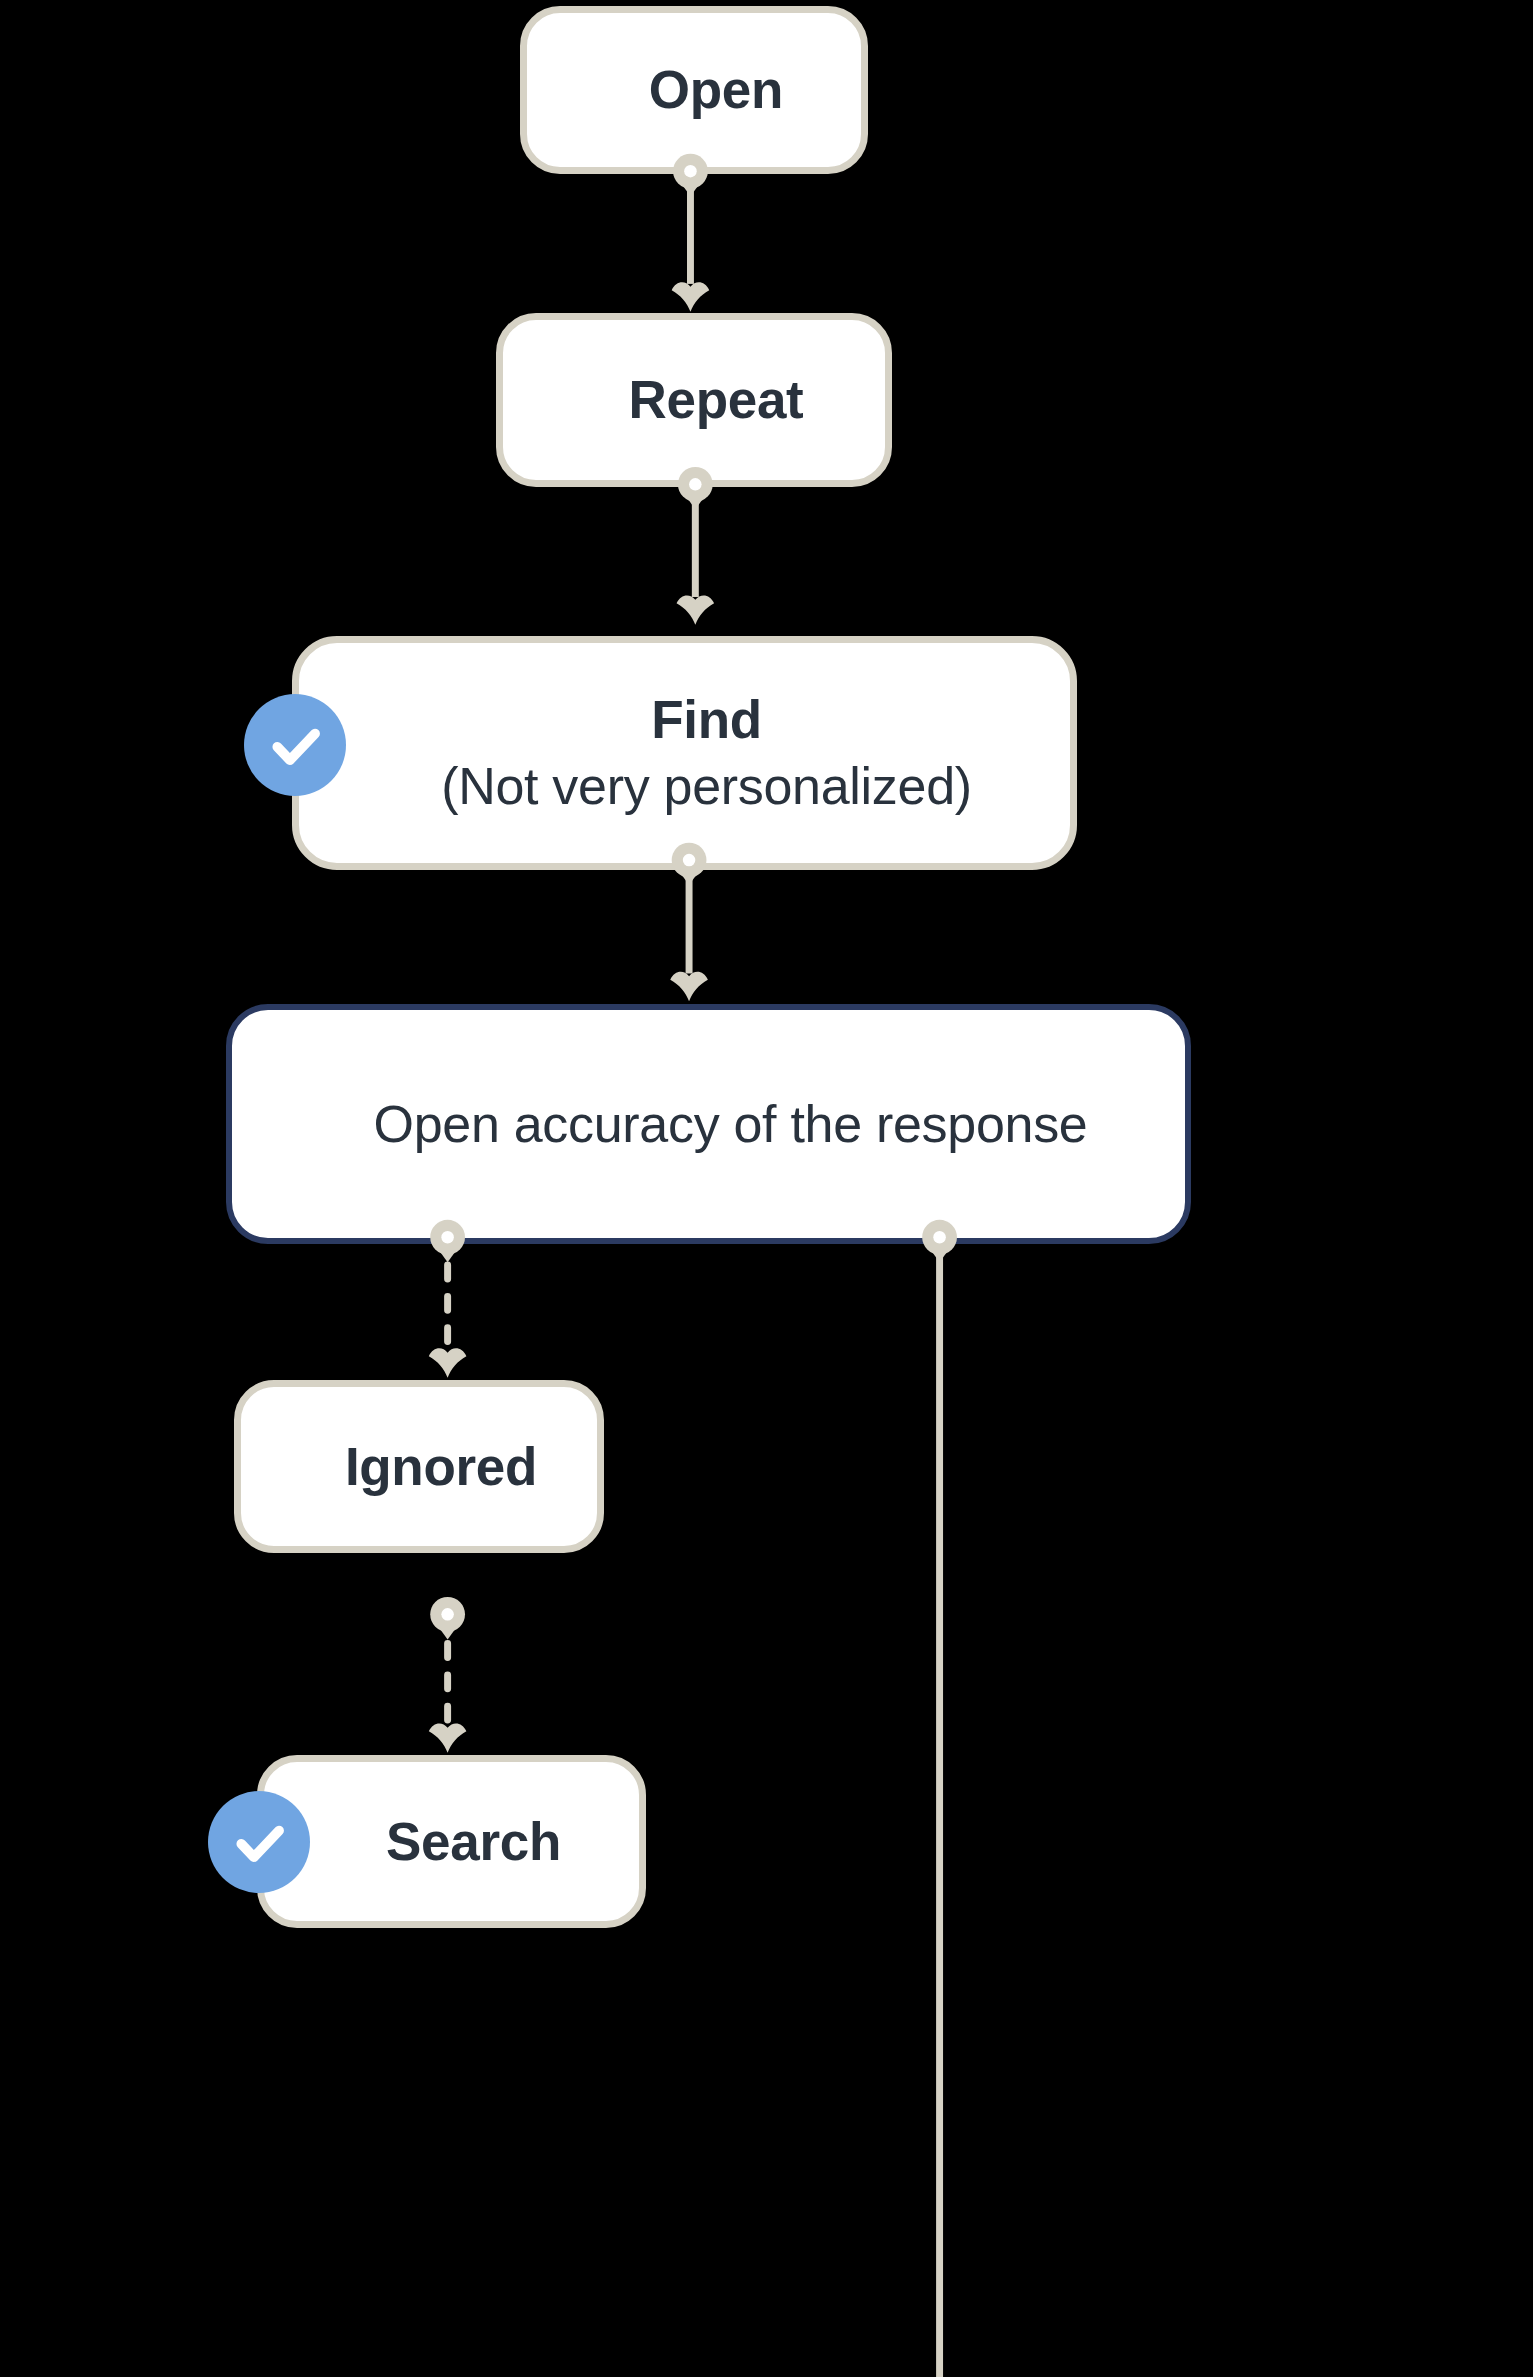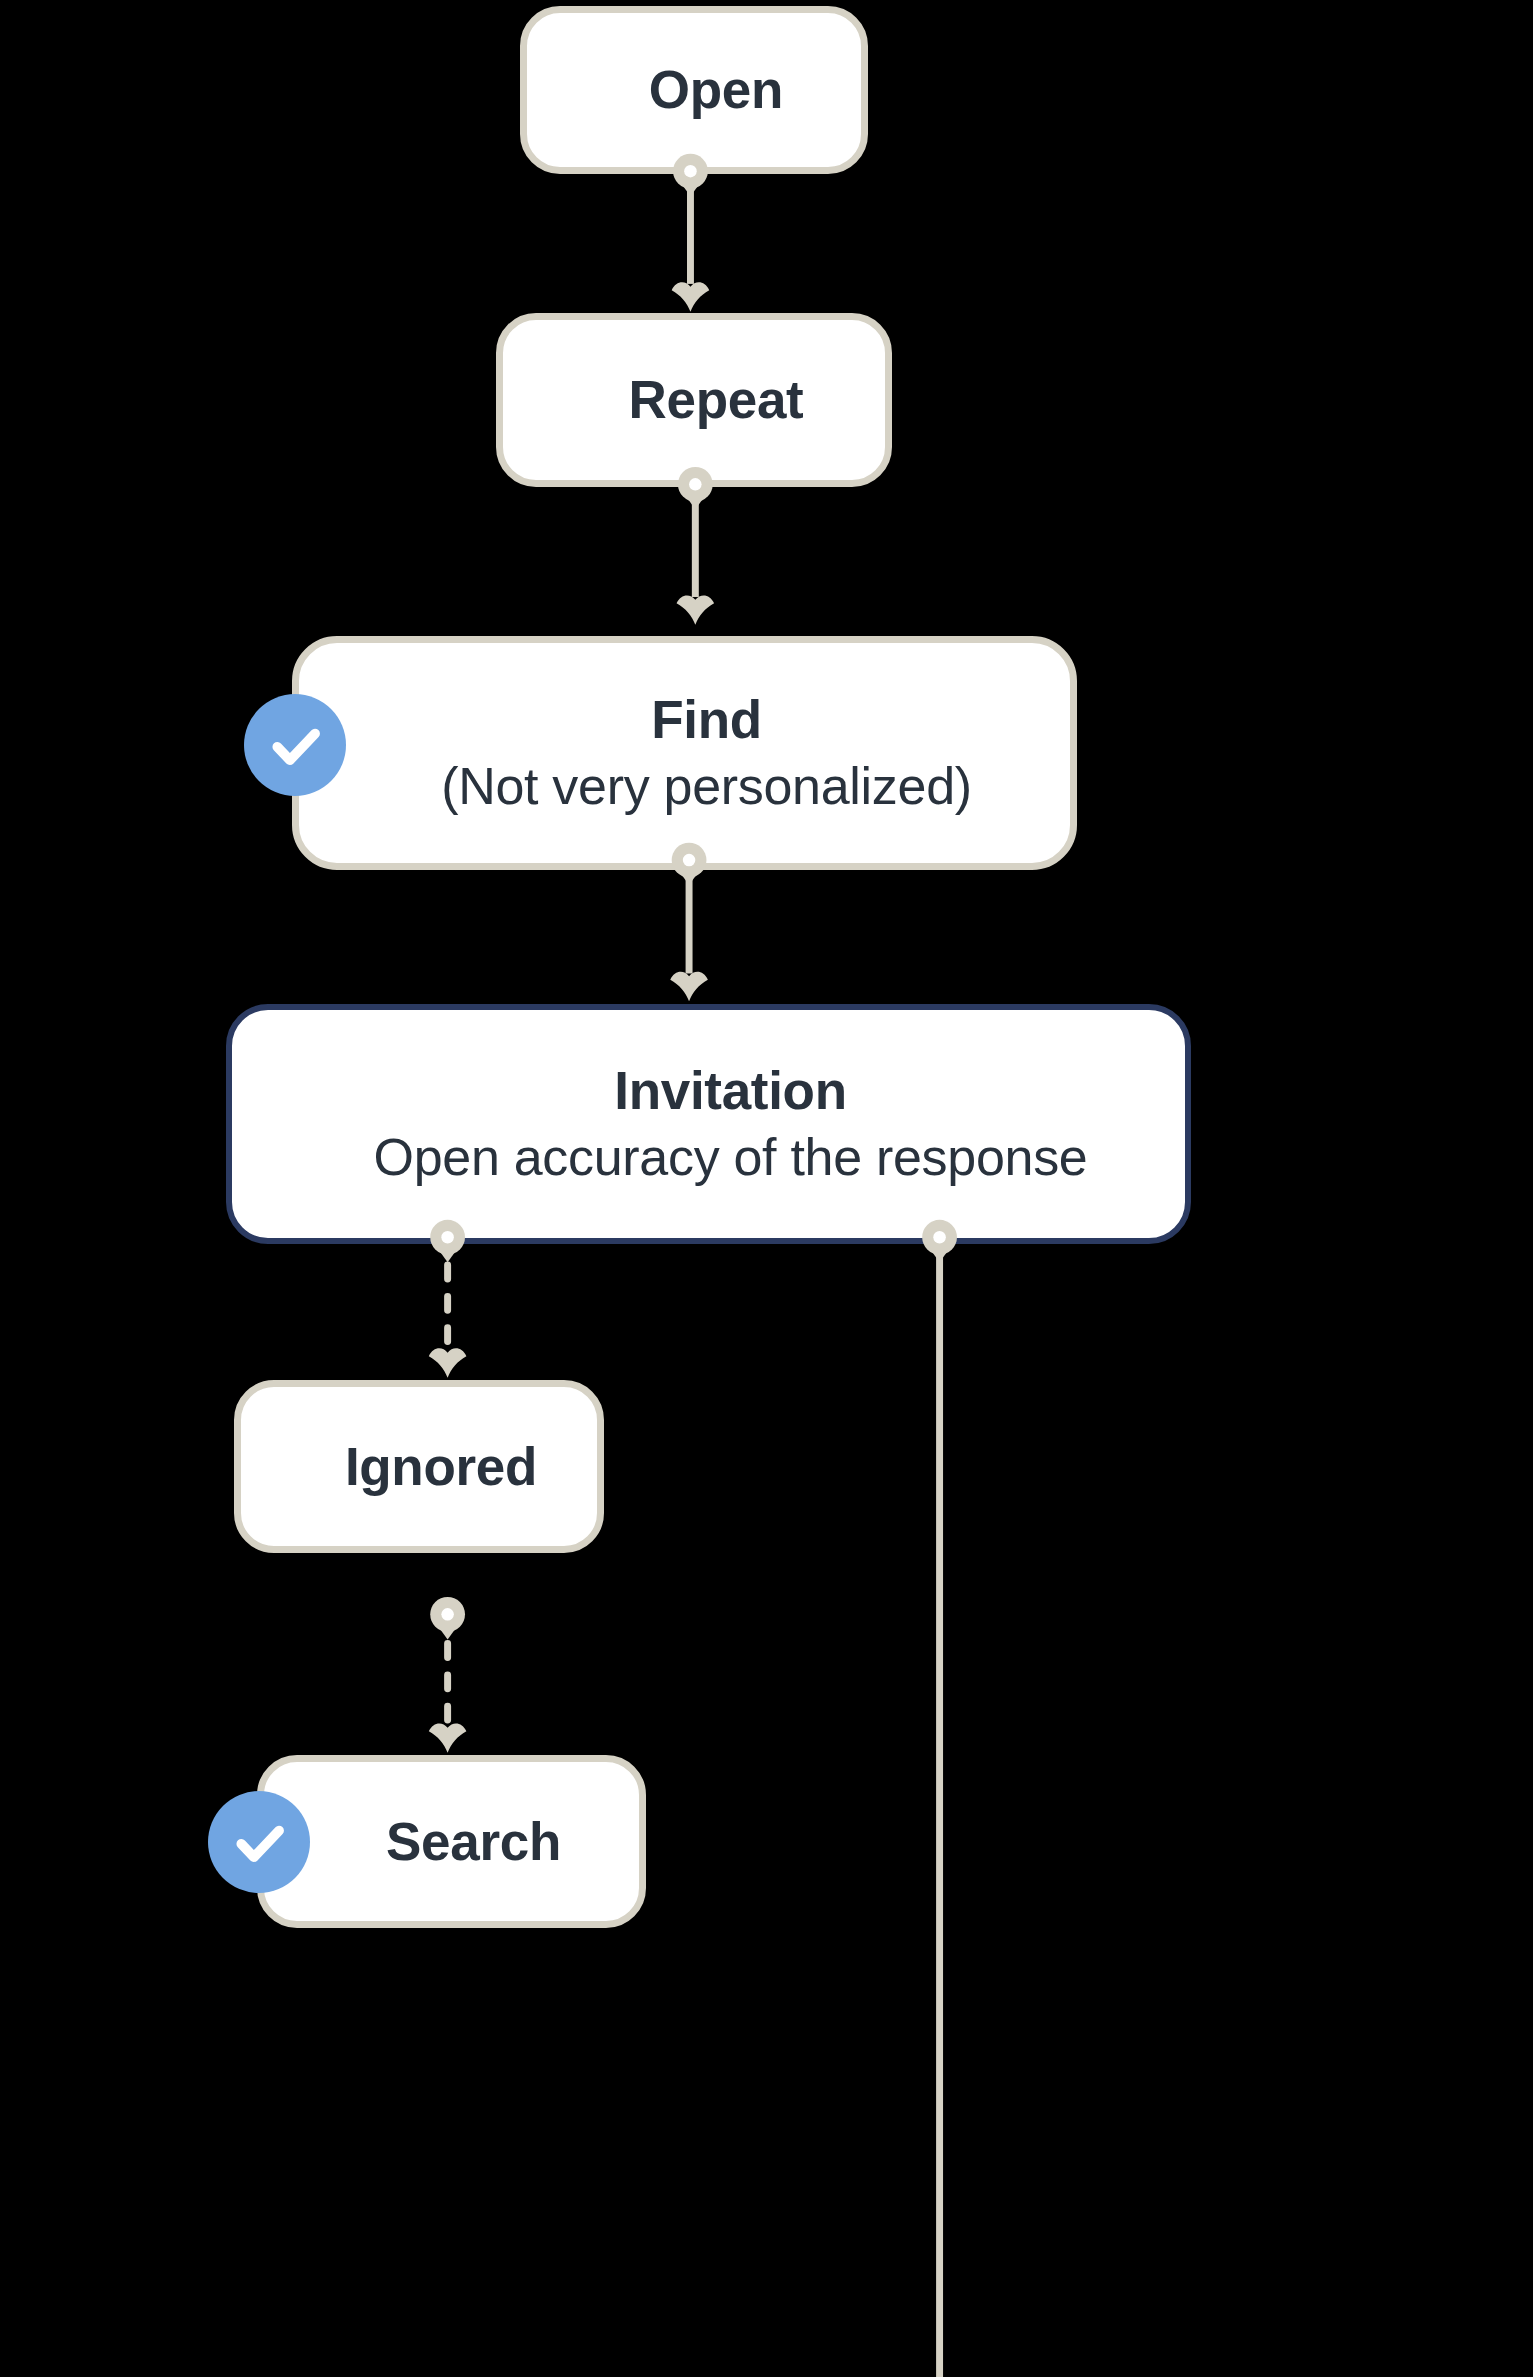--- a/index.html
+++ b/index.html
@@ -97,21 +97,20 @@
   <div class="node" style="left:496px;top:313px;width:396px;height:174px;">
     <div class="label">Repeat</div>
   </div>
 
   <div class="node" style="left:292px;top:628px;width:785px;height:234px;border-radius:45px;margin-top:8px;">
     <div class="label">Find</div>
     <div class="sublabel">(Not very personalized)</div>
   </div>
 
   <div class="node highlighted" style="left:226px;top:1004px;width:965px;height:240px;">
-    <div class="label">Invitation</div>
     <div class="sublabel">Open accuracy of the response</div>
   </div>
 
   <div class="node" style="left:234px;top:1380px;width:370px;height:173px;">
     <div class="label">Ignored</div>
   </div>
 
   <div class="node" style="left:257px;top:1755px;width:389px;height:173px;">
     <div class="label">Search</div>
   </div>

